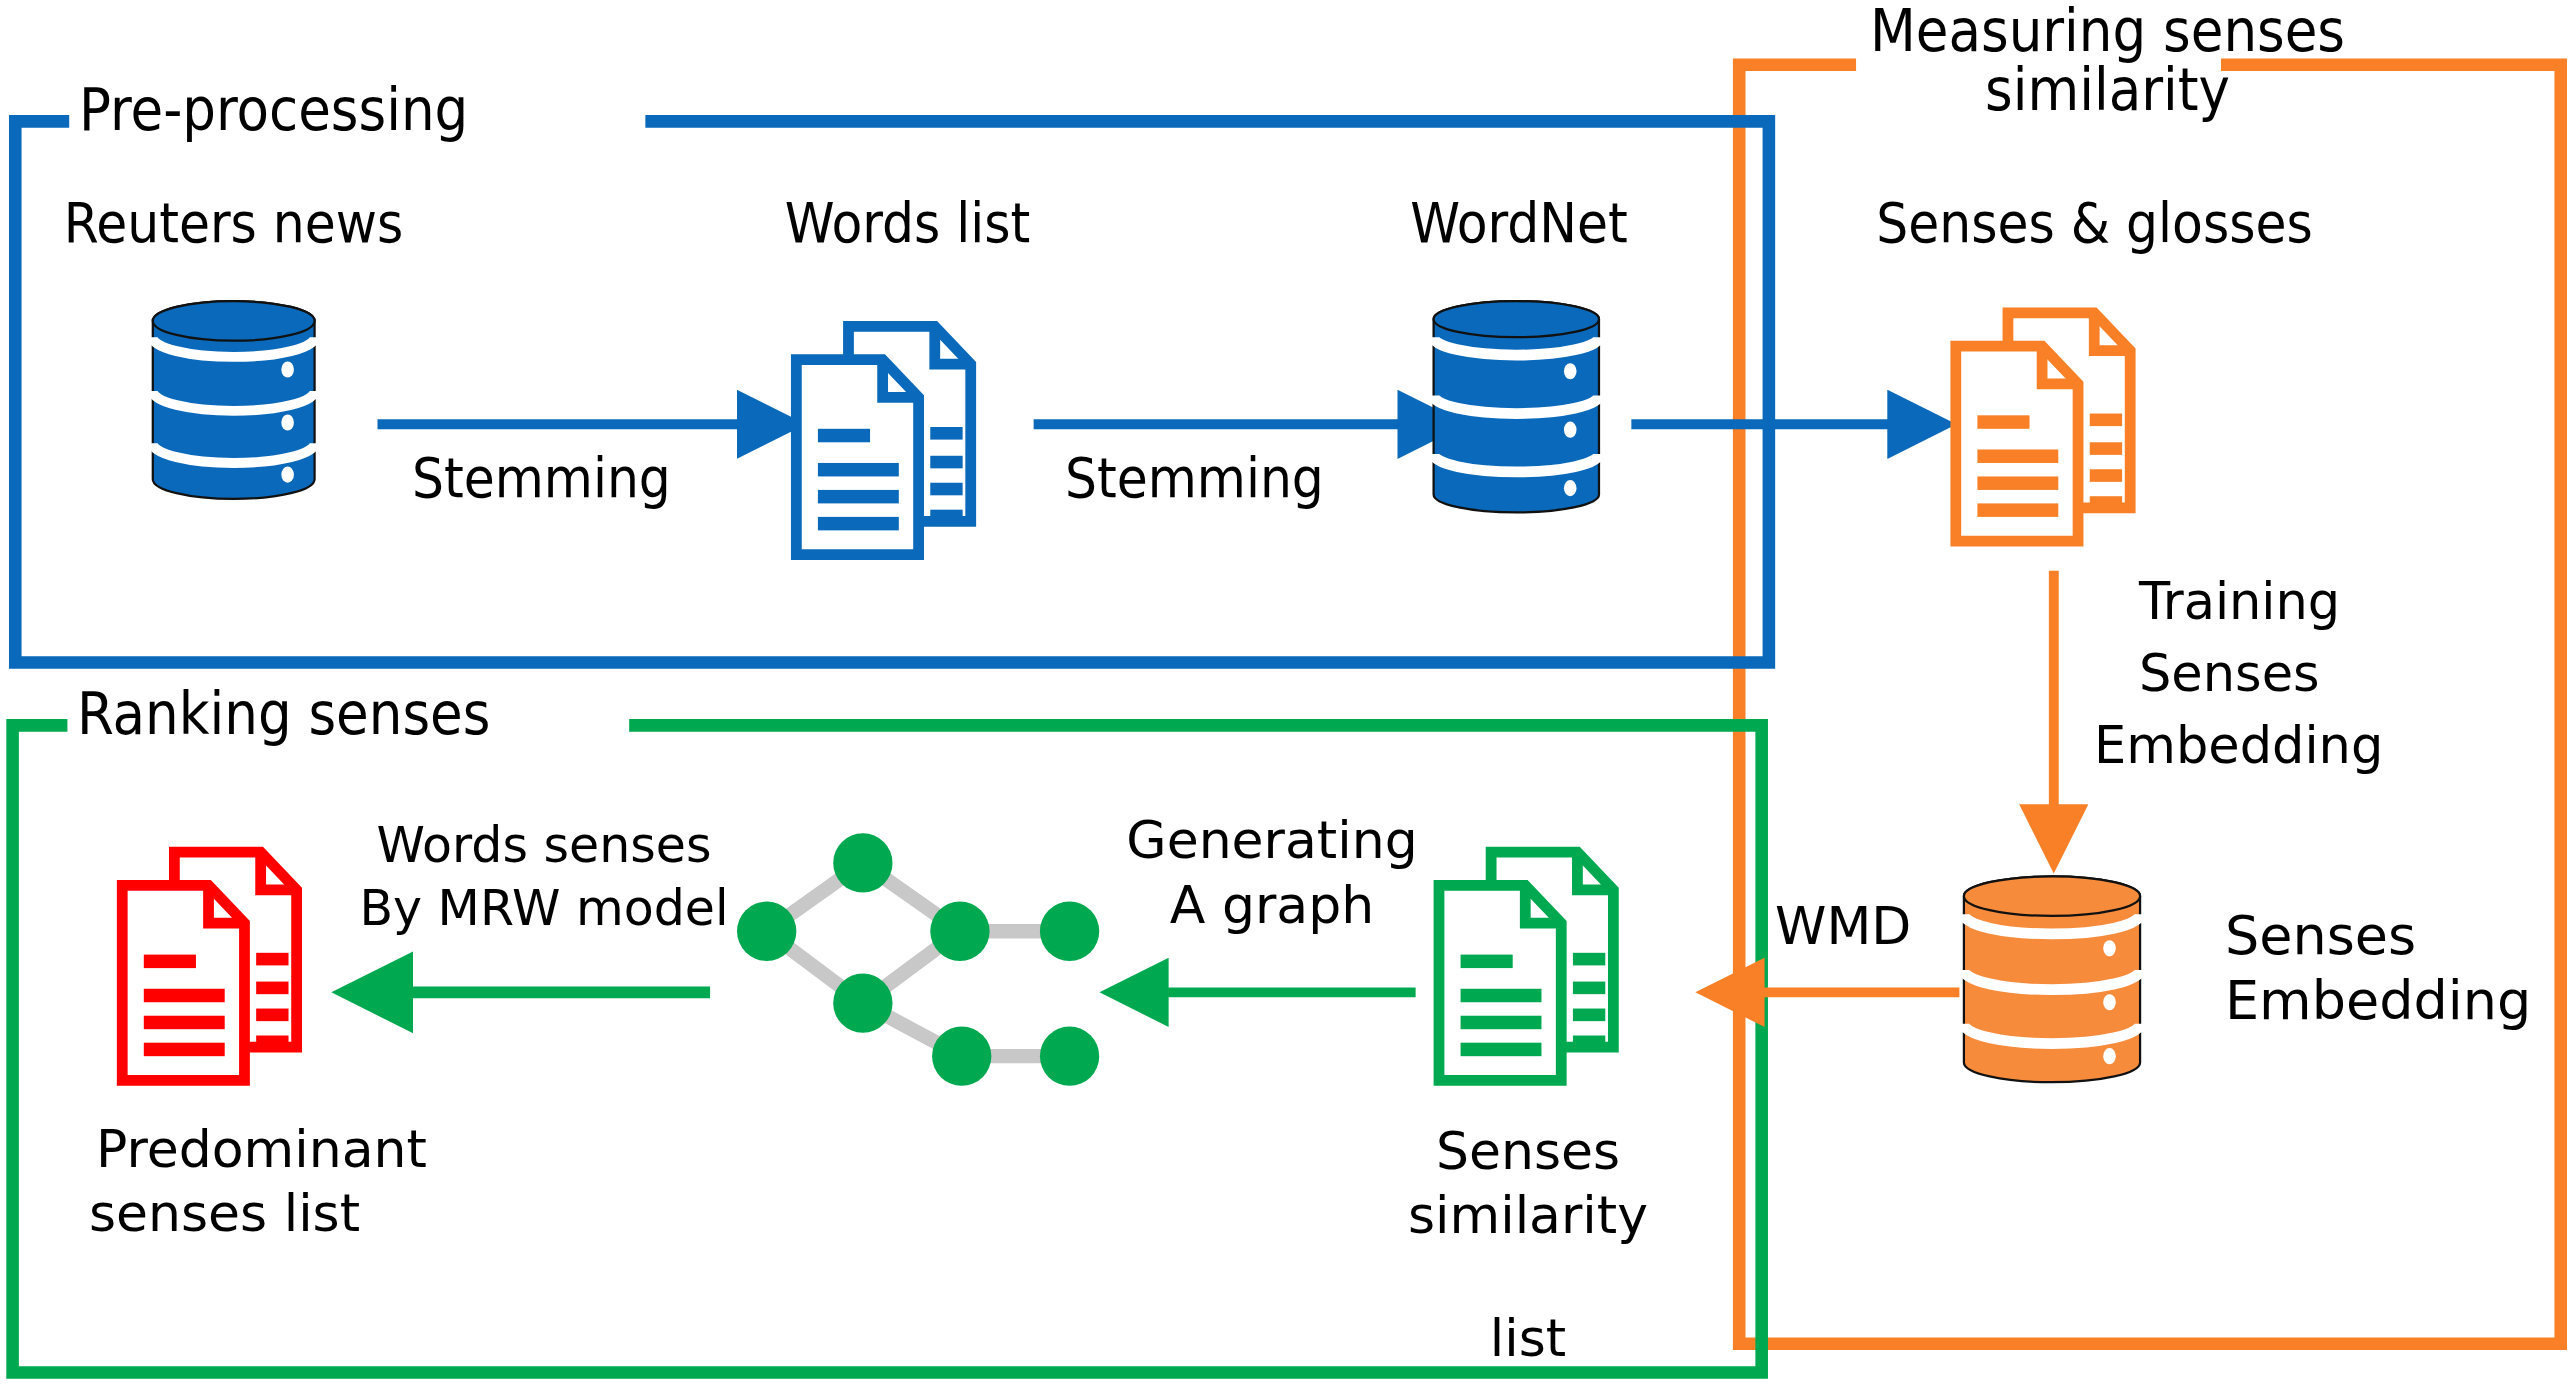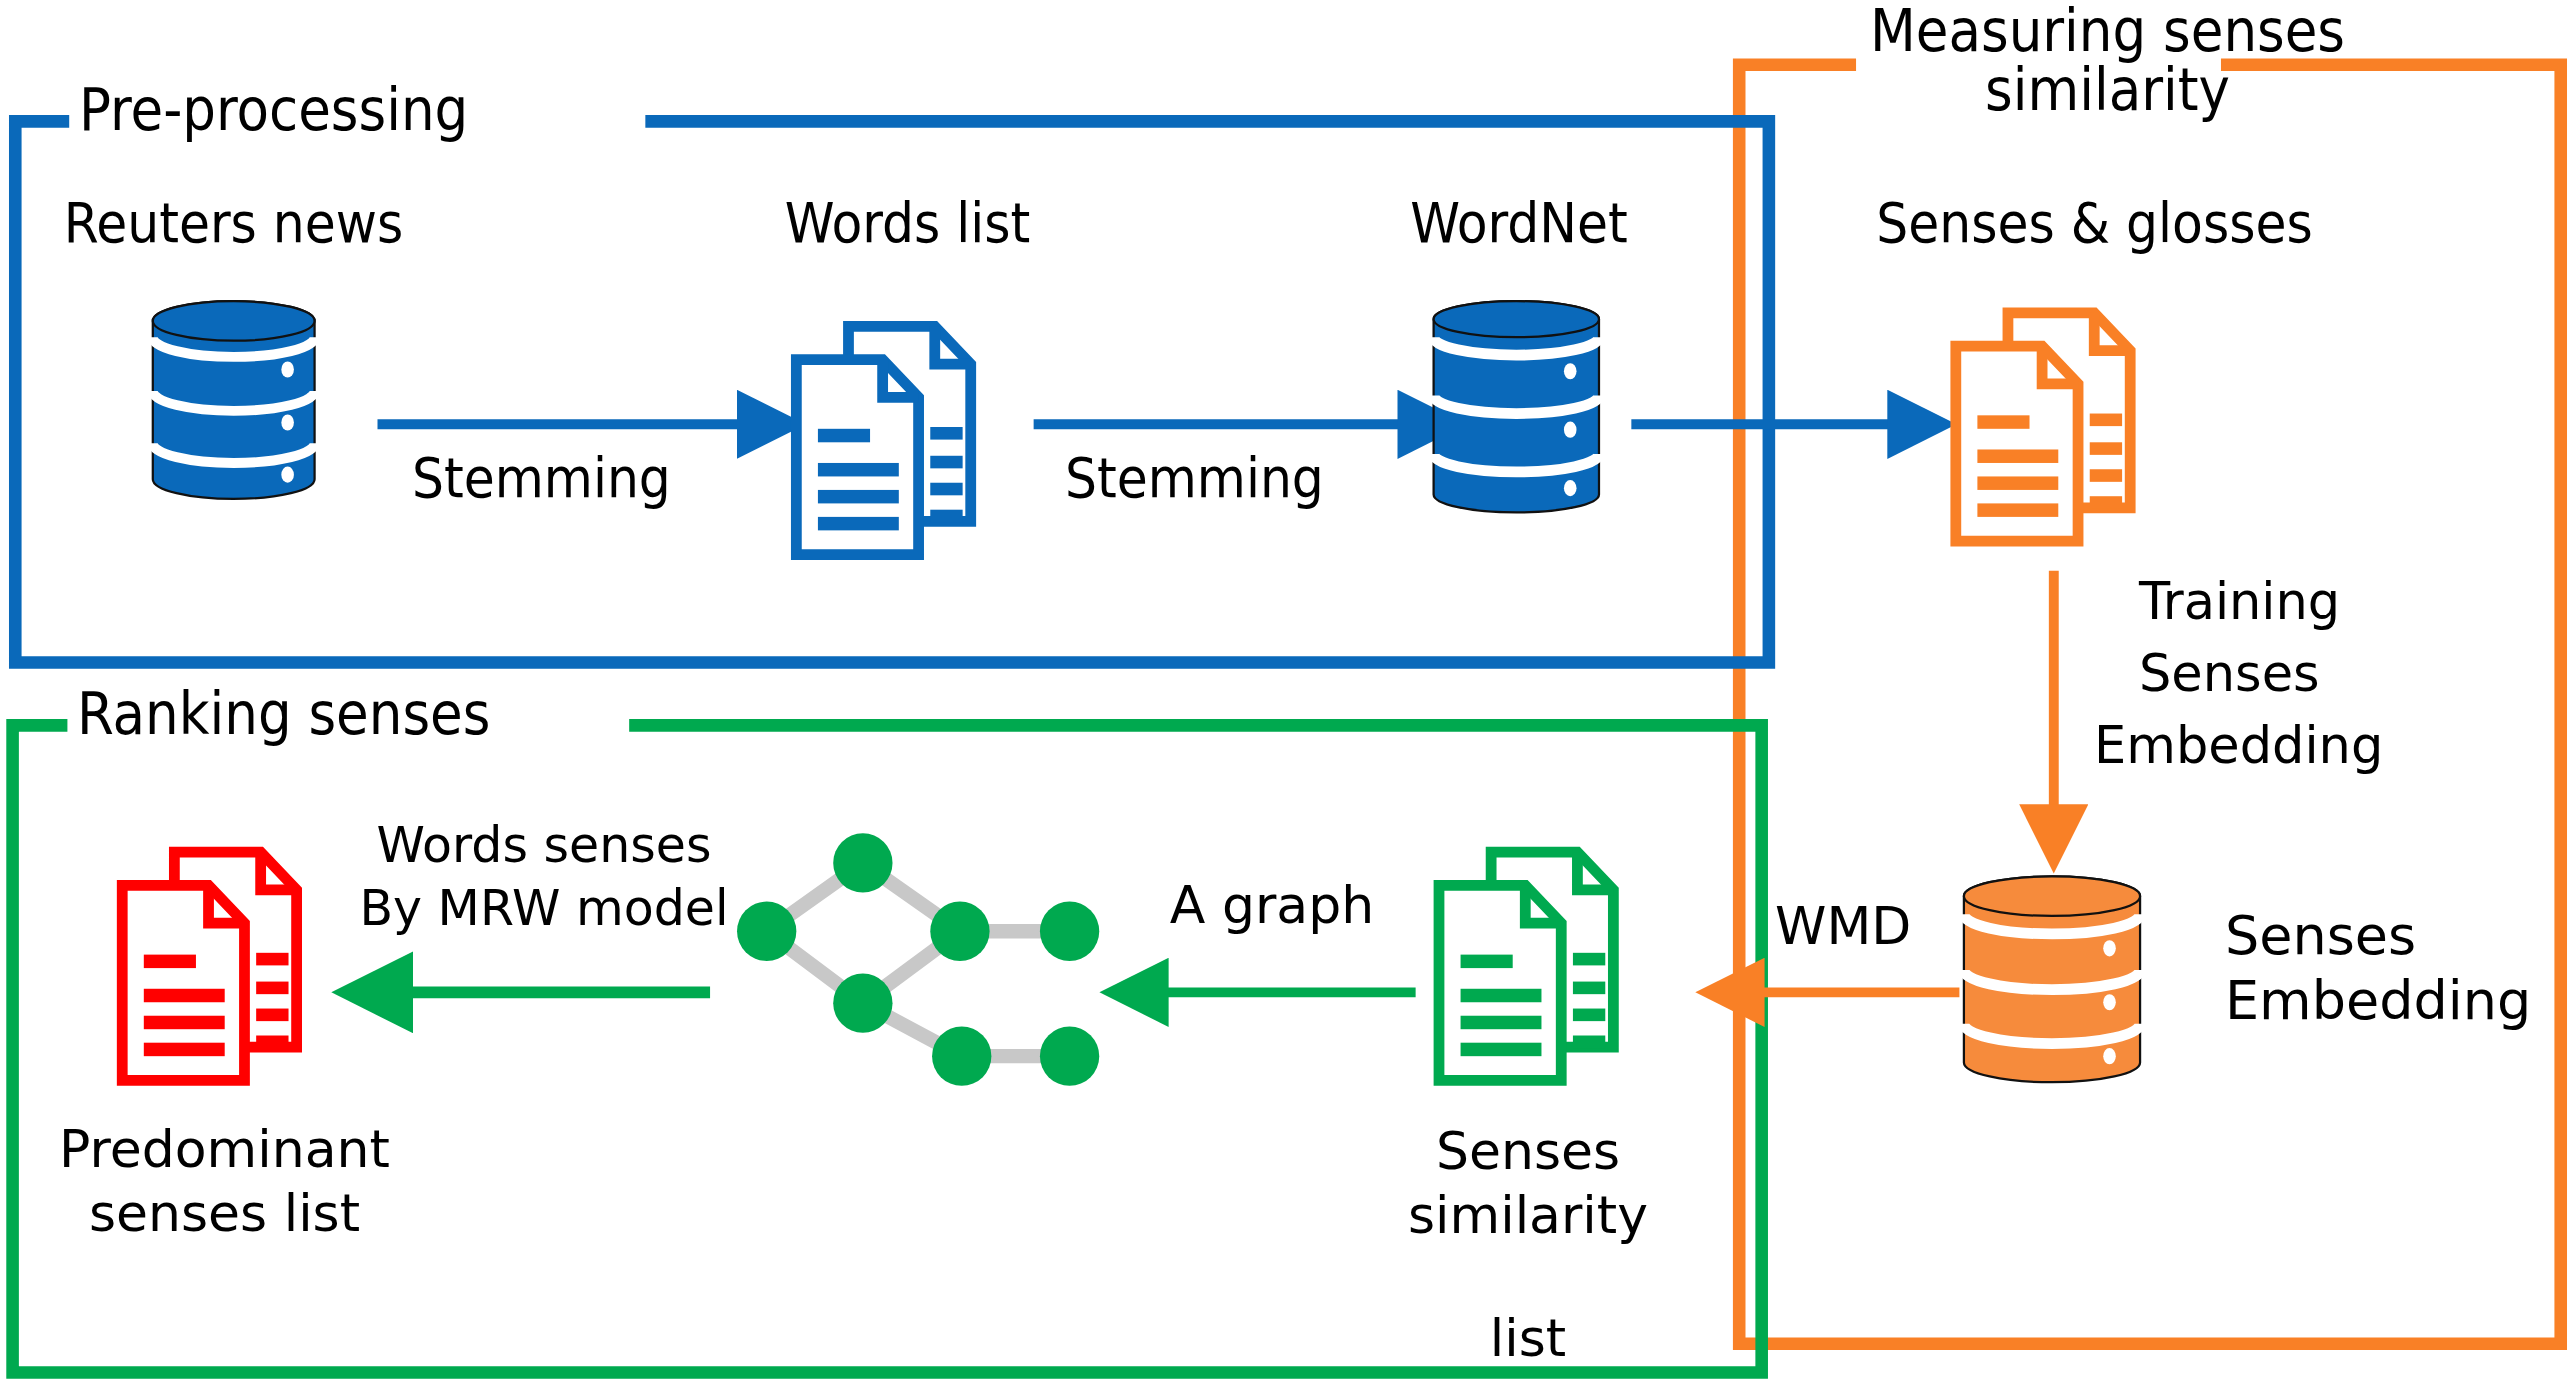--- a/index.html
+++ b/index.html
@@ -210,32 +210,33 @@
 
   <div class="lbl cond ctr" style="left:1807px;top:194px;width:575px;font-size:56px;">Senses &amp; glosses</div>
 
   <div class="lbl wide" style="left:2225px;top:908px;font-size:54px;">Senses</div>
   <div class="lbl wide" style="left:2225px;top:973px;font-size:54px;">Embedding</div>
 
   <div class="lbl wide ctr" style="left:1339px;top:1124px;width:378px;font-size:52px;">Senses</div>
   <div class="lbl wide ctr" style="left:1339px;top:1188px;width:378px;font-size:52px;">similarity</div>
   <div class="lbl wide ctr" style="left:1339px;top:1311px;width:378px;font-size:52px;">list</div>
 
-  <div class="lbl wide ctr" style="left:0px;top:1122px;width:449px;font-size:52px;">Predominant</div>
+  <div class="lbl wide ctr" style="left:0px;top:1122px;width:449px;font-size:52px;padding-left:37px;">Predominant</div>
   <div class="lbl wide ctr" style="left:0px;top:1186px;width:449px;font-size:52px;">senses list</div>
 
   <div class="lbl cond" style="left:412px;top:449px;font-size:56px;">Stemming</div>
 
   <div class="lbl cond" style="left:1065px;top:449px;font-size:56px;">Stemming</div>
 
   <div class="lbl wide" style="left:2139px;top:575px;font-size:51px;">Training</div>
   <div class="lbl wide" style="left:2139px;top:647px;font-size:51px;">Senses</div>
   <div class="lbl wide" style="left:2094px;top:719px;font-size:51px;">Embedding</div>
 
   <div class="lbl wide" style="left:1775px;top:899px;font-size:52px;">WMD</div>
 
+  <div class="lbl wide ctr" style="left:1092px;top:813px;width:360px;font-size:52px;">Generating</div>
   <div class="lbl wide ctr" style="left:1092px;top:878px;width:360px;font-size:52px;">A graph</div>
 
   <div class="lbl wide ctr" style="left:333px;top:821px;width:422px;font-size:49px;">Words senses</div>
   <div class="lbl wide ctr" style="left:333px;top:884px;width:422px;font-size:49px;">By MRW model</div>
 
 </div>
 
 
 </body></html>

